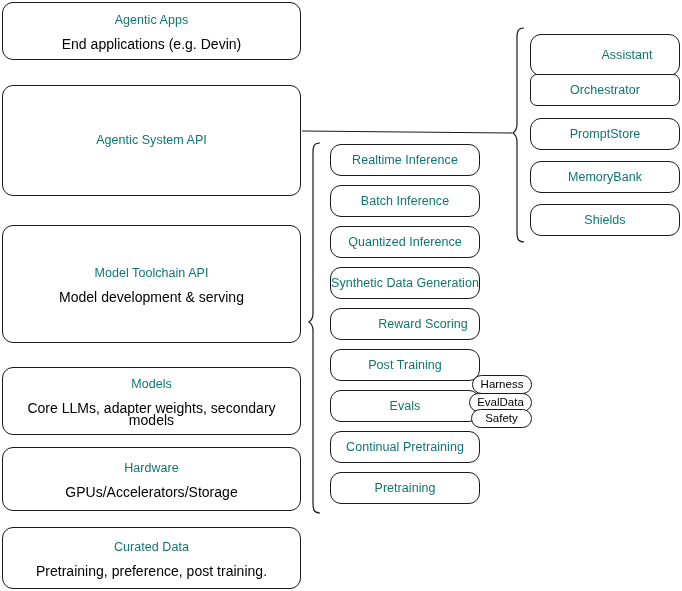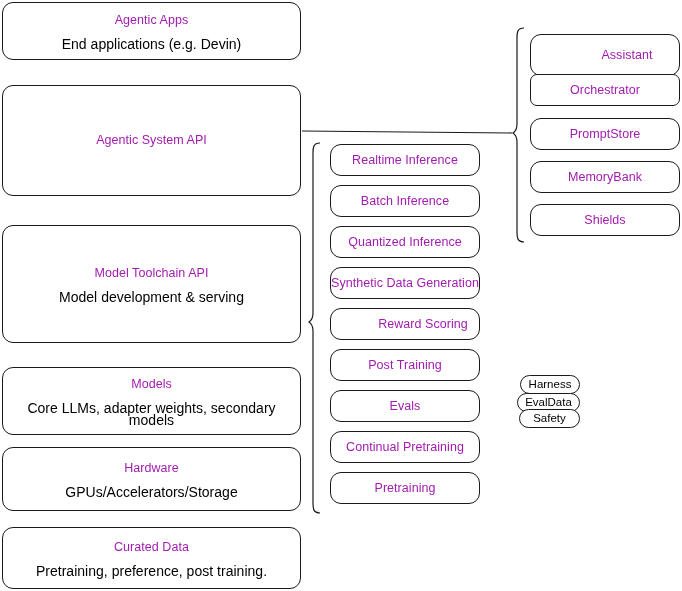--- a/index.html
+++ b/index.html
@@ -30,21 +30,21 @@
     display: flex;
     flex-direction: column;
     align-items: center;
     justify-content: center;
     text-align: center;
     z-index: 3;
   }
   .node .title {
     font-size: 12.5px;
     line-height: 15px;
-    color: #a21caf;
+    color: #0f766e;
     letter-spacing: 0.05px;
   }
   .node .subtitle {
     font-size: 14px;
     line-height: 12px;
     color: #000000;
     margin-top: 10px;
     letter-spacing: 0.02px;
   }
   .stack-node .title {
@@ -56,21 +56,20 @@
     border: 1.2px solid #1a1a1a;
     background: #ffffff;
     border-radius: 999px;
     display: flex;
     align-items: center;
     justify-content: center;
     text-align: center;
     font-size: 11.5px;
     line-height: 13px;
     z-index: 6;
-    margin-left: 48px;
   }
   svg.connectors {
     position: absolute;
     left: 0; top: 0;
     width: 682px;
     height: 591px;
     z-index: 1;
     pointer-events: none;
   }
   svg.connectors path, svg.connectors line {

